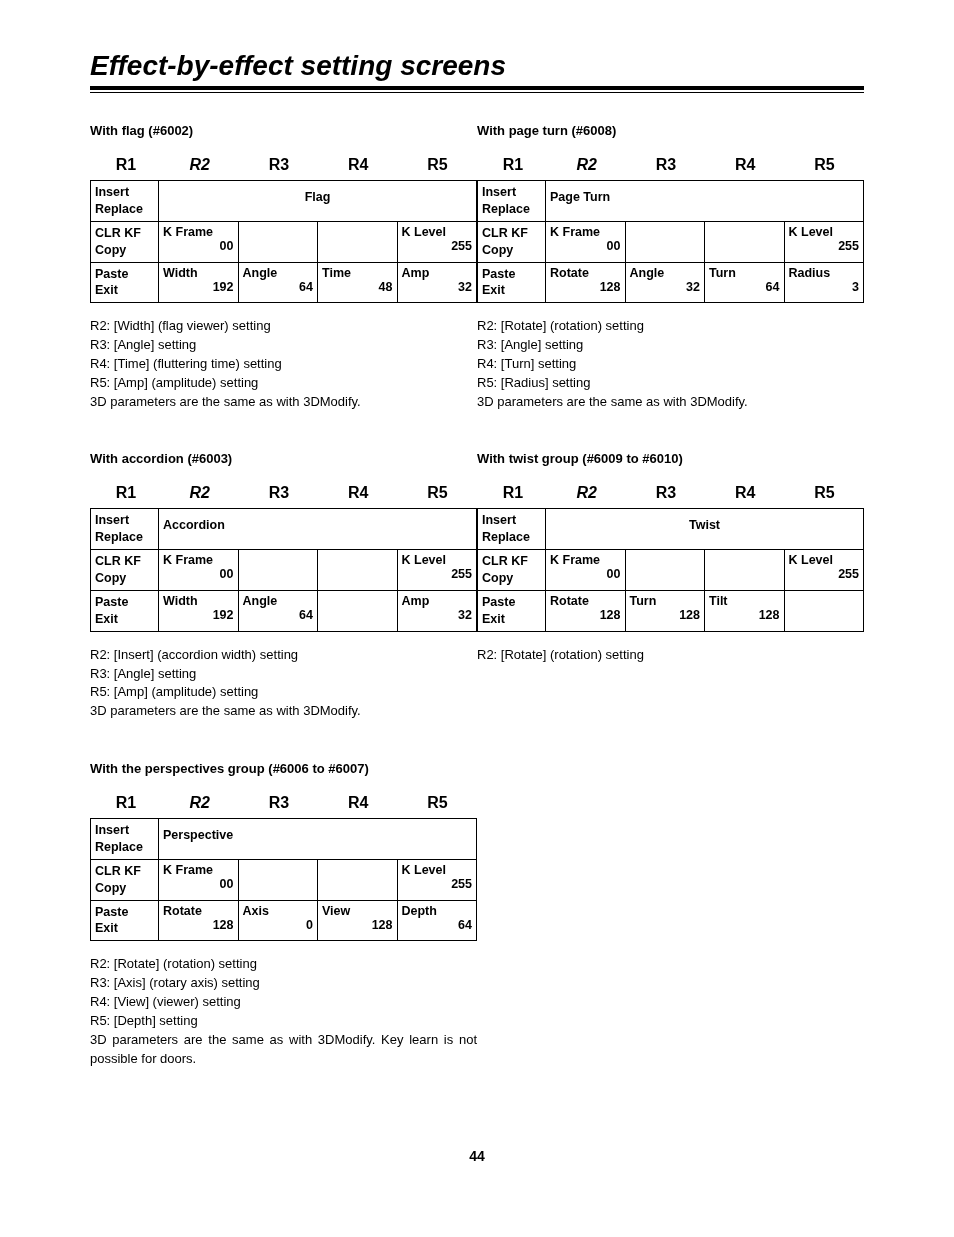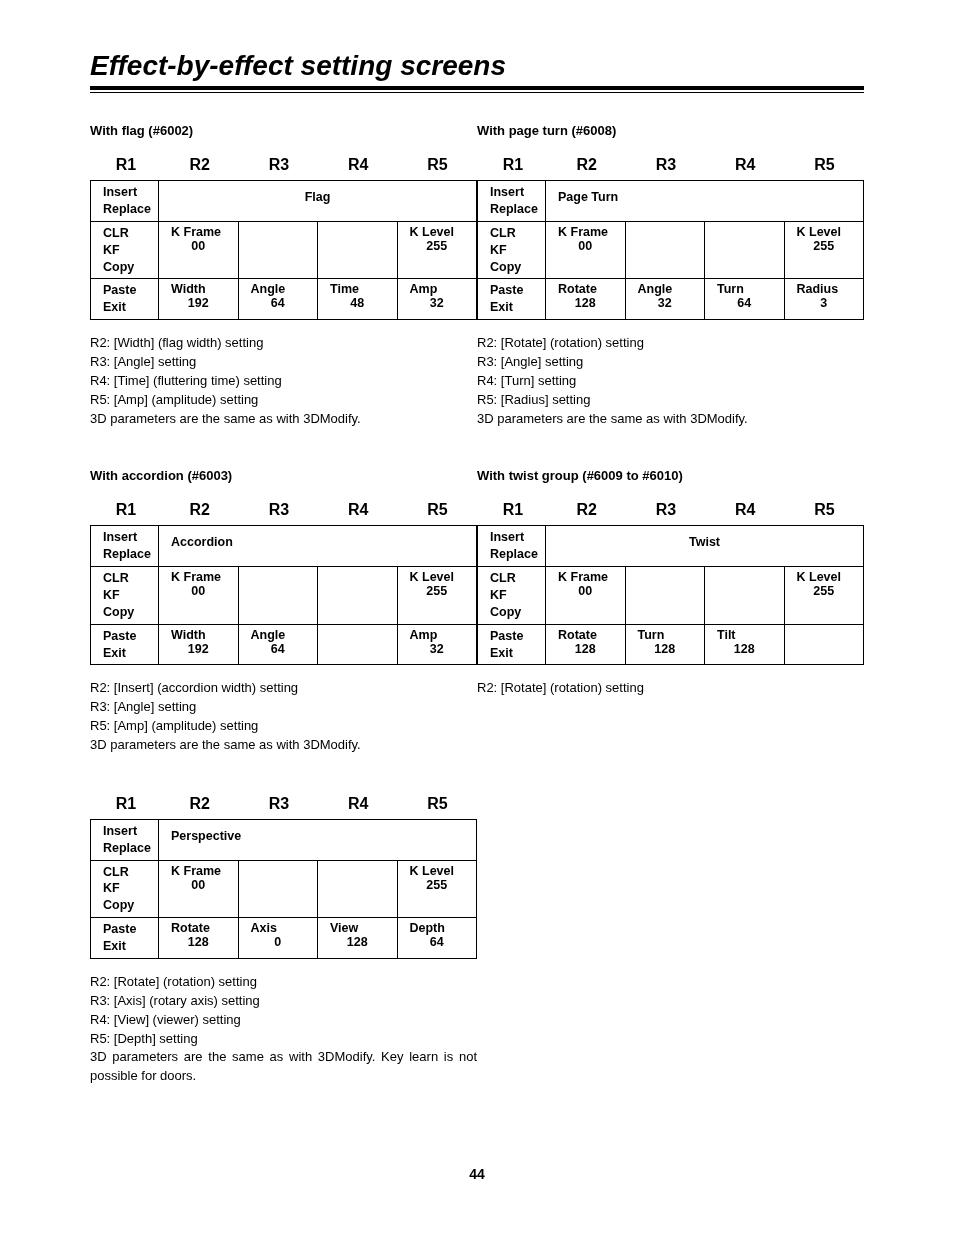--- a/index.html
+++ b/index.html
@@ -42,42 +42,42 @@
     display: flex;
     font-size: 16px;
     font-weight: bold;
     margin-bottom: 6px;
     padding-left: 2px;
   }
   .headers .hcell {
     text-align: center;
   }
   .headers .hcell:nth-child(1){ flex:0 0 68px; text-align: center;}
-  .headers .hcell:nth-child(2){ flex:1; }
+  .headers .hcell:nth-child(2){ flex:1;font-style:italic; }
   .headers .hcell:nth-child(3){ flex:1; }
   .headers .hcell:nth-child(4){ flex:1; }
   .headers .hcell:nth-child(5){ flex:1; }
   table.box {
     border-collapse: collapse;
     width: 100%;
     font-size: 12.5px;
     table-layout: fixed;
   }
   table.box td {
     border: 1.5px solid #000;
-    padding: 3px 12px;
+    padding: 3px 4px;
     vertical-align: top;
     height: 30px;
   }
   table.box td .lbl {
     font-weight: bold;
     font-size: 12.5px;
   }
   table.box td .val {
-    text-align: center;
+    text-align: right;
     font-weight: bold;
     font-size: 12.5px;
   }
   table.box td.side {
     font-weight: bold;
     line-height: 1.35;
     width: 68px;
   }
   .notes {
     font-size: 13px;
@@ -152,21 +152,21 @@
                 <div class="val">48</div>
               </td>
           <td>
                 <div class="lbl">Amp</div>
                 <div class="val">32</div>
               </td>
         </tr>
       </tbody>
         </table>
       <div class="notes">
-        <div>R2: [Width] (flag width) setting</div>
+        <div>R2: [Width] (flag viewer) setting</div>
         <div>R3: [Angle] setting</div>
         <div>R4: [Time] (fluttering time) setting</div>
         <div>R5: [Amp] (amplitude) setting</div>
         <div>3D parameters are the same as with 3DModify.</div>
       </div>
     </div>
 
     <div class="section">
       <div class="section-title">With accordion (#6003)</div>
       <div class="headers">
@@ -224,20 +224,21 @@
         </table>
       <div class="notes">
         <div>R2: [Insert] (accordion width) setting</div>
         <div>R3: [Angle] setting</div>
         <div>R5: [Amp] (amplitude) setting</div>
         <div>3D parameters are the same as with 3DModify.</div>
       </div>
     </div>
 
     <div class="section">
+      <div class="section-title">With the perspectives group (#6006 to #6007)</div>
       <div class="headers">
         <div class="hcell">R1</div>
         <div class="hcell">R2</div>
         <div class="hcell">R3</div>
         <div class="hcell">R4</div>
         <div class="hcell">R5</div>
       </div>
       <table class="box">
         <colgroup>
             <col style="width:68px">

